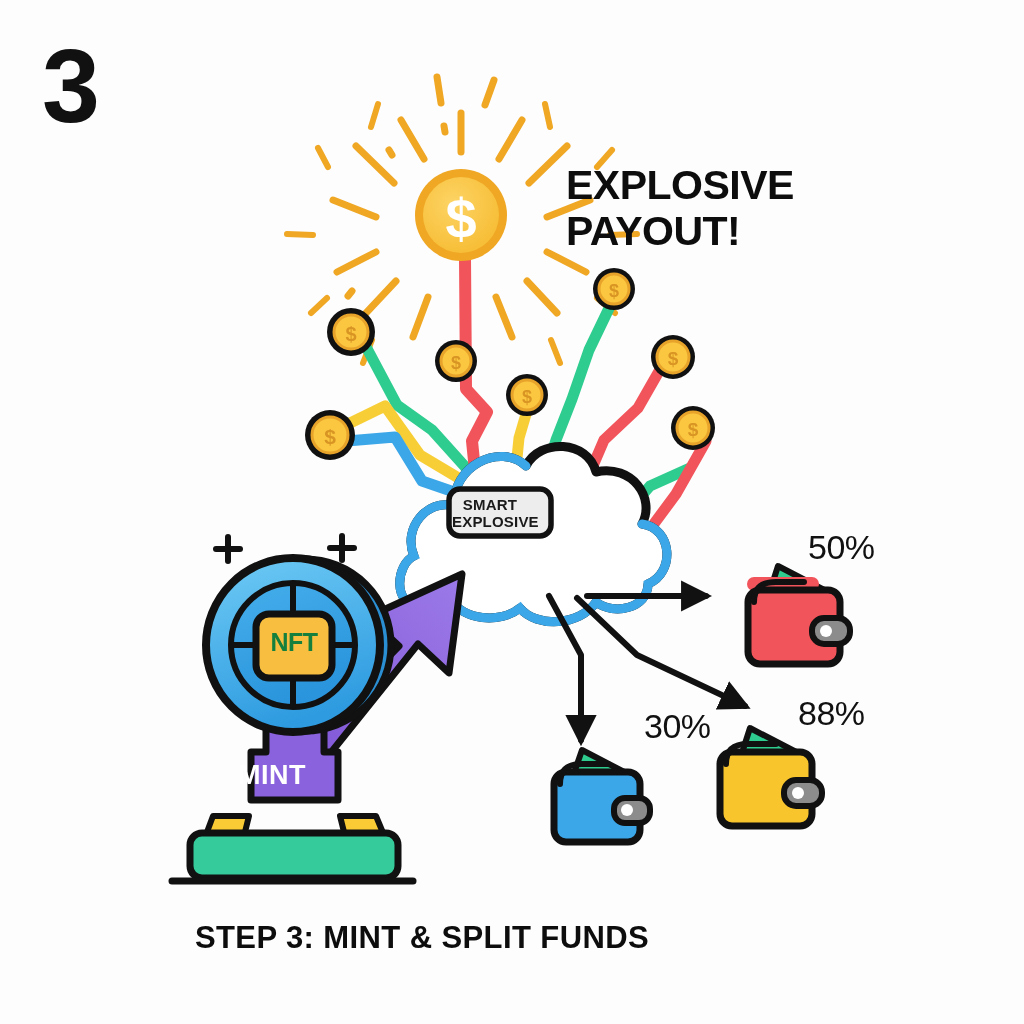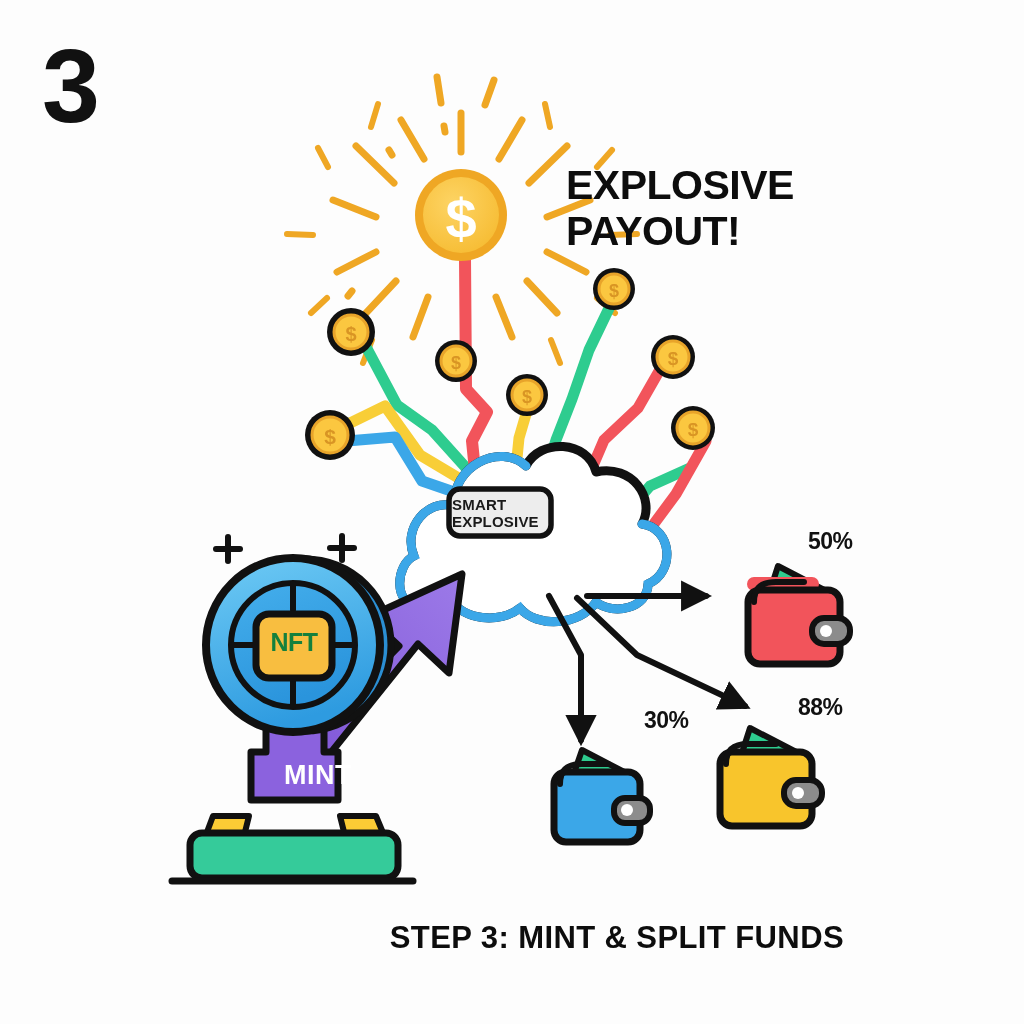--- a/index.html
+++ b/index.html
@@ -48,44 +48,44 @@
     font-size: 41px;
     line-height: 1.12;
     color: #0d0d0d;
     letter-spacing: -0.5px;
   }
   .txt-caption {
     position: absolute;
     left: 0;
     top: 920px;
     width: 844px;
-    text-align: right;
+    text-align: center;
     font-family: "Liberation Sans", sans-serif;
     font-weight: bold;
     font-size: 31px;
     color: #0d0d0d;
     letter-spacing: 0.4px;
   }
   .pct {
     position: absolute;
     font-family: "Liberation Sans", sans-serif;
-    font-weight: bold;
-    font-size: 23px;
+    font-weight: normal;
+    font-size: 34px;
     color: #111111;
     letter-spacing: -0.5px;
   }
   .pct-50 { left: 808px; top: 528px; }
   .pct-30 { left: 625px; top: 707px; margin-left: 19px; }
   .pct-20 { left: 798px; top: 694px; }
   .badge-text {
     position: absolute;
     left: 452px;
     top: 496px;
     width: 76px;
-    text-align: left;
+    text-align: center;
     font-family: "Liberation Sans", sans-serif;
     font-weight: bold;
     font-size: 15px;
     line-height: 1.14;
     color: #1a1a1a;
     letter-spacing: 0.2px;
     pointer-events: none;
   }
   .nft-text {
     position: absolute;
@@ -98,21 +98,21 @@
     font-size: 25px;
     color: #15803d;
     letter-spacing: -0.5px;
     pointer-events: none;
   }
   .mint-text {
     position: absolute;
     left: 238px;
     top: 760px;
     width: 114px;
-    text-align: right;
+    text-align: left;
     font-family: "Liberation Sans", sans-serif;
     font-weight: bold;
     font-size: 27px;
     color: #ffffff;
     letter-spacing: 0.5px;
     pointer-events: none;
   }
 </style>
 </head>
 <body>

